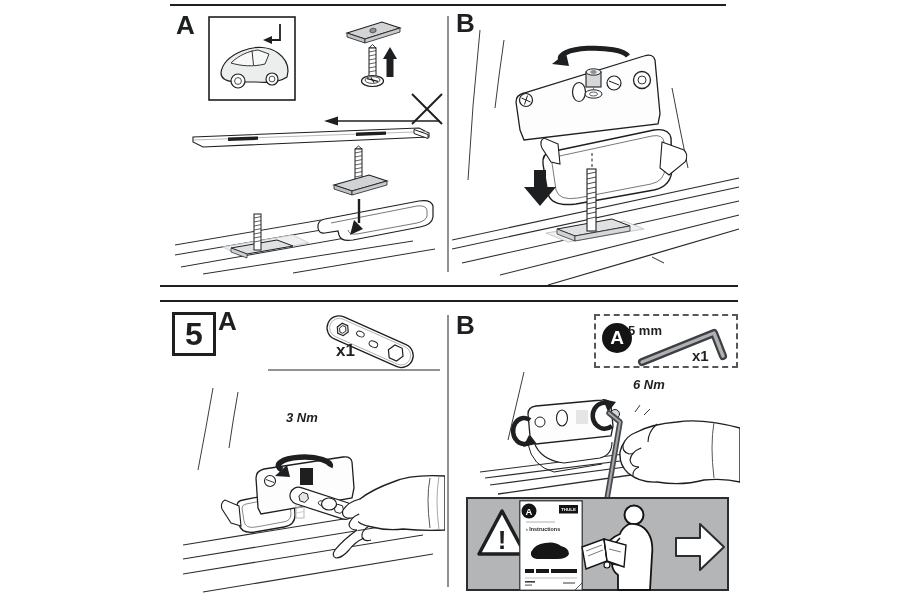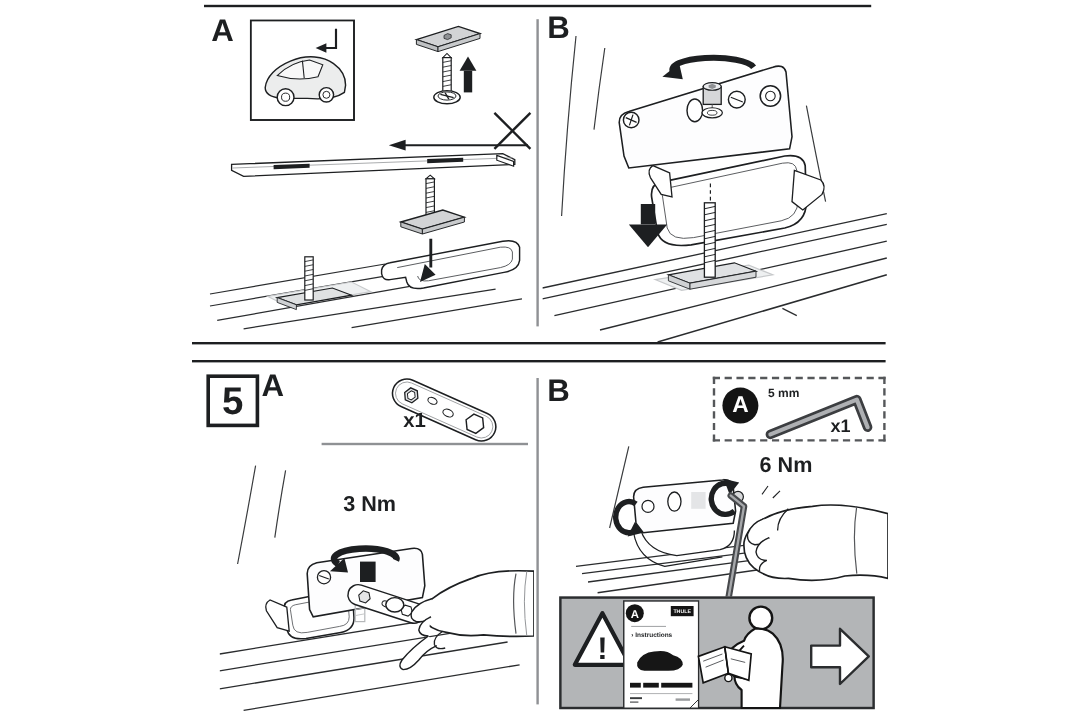--- a/index.html
+++ b/index.html
@@ -1,21 +1,21 @@
 <!DOCTYPE html>
 <html><head>
 <meta charset="utf-8">
 <style>
   html,body{margin:0;padding:0;background:#fff;}
   .canvas{position:relative;width:900px;height:600px;background:#fff;overflow:hidden;
           font-family:"Liberation Sans",sans-serif;color:#1d1f21;}
   .abs{position:absolute;}
   .lbl{position:absolute;font-weight:bold;color:#1d1f21;white-space:nowrap;}
   .panel-letter{font-size:26px;}
-  .torque{font-size:18px;}
+  .torque{font-size:13px;font-style:italic;}
   .hrule{position:absolute;background:#1d1f21;height:2px;}
   .vdiv{position:absolute;background:#8f9194;width:2px;}
   .stepbox{position:absolute;left:172px;top:312px;width:38px;height:38px;border:3px solid #1d1f21;
            box-sizing:content-box;text-align:center;}
   .stepbox .num{font-size:32px;font-weight:bold;line-height:38px;}
   .toolbox{position:absolute;left:594px;top:314px;width:144px;height:54px;
            border:2px dashed #55575a;box-sizing:border-box;}
   .badge{position:absolute;width:30px;height:30px;border-radius:50%;background:#141414;color:#fff;
          font-weight:bold;font-size:19px;line-height:30px;text-align:center;}
   .notice{position:absolute;left:466px;top:497px;width:263px;height:94px;background:#b3b5b7;
@@ -274,21 +274,21 @@
   </svg>
 
   <div class="lbl torque" style="left:286px;top:410px;">3 Nm</div>
 
   <div class="vdiv" style="left:447px;top:315px;height:272px;"></div>
 
   <div class="lbl panel-letter" style="left:456px;top:310px;">B</div>
 
   <div class="toolbox">
     <div class="badge" style="left:6px;top:7px;">A</div>
-    <div class="lbl" style="left:44px;top:7px;font-size:10px;">5 mm</div>
+    <div class="lbl" style="left:32px;top:7px;font-size:13px;">5 mm</div>
     <svg class="abs" style="left:34px;top:2px;" width="106" height="50" viewBox="0 0 106 50">
       <path d="M 12,44 L 84,15 L 93,38" fill="none" stroke="#3c3e41" stroke-width="8" stroke-linecap="round" stroke-linejoin="round"></path>
       <path d="M 12,44 L 84,15 L 93,38" fill="none" stroke="#aeb0b3" stroke-width="3.5" stroke-linecap="round" stroke-linejoin="round"></path>
     </svg>
     <div class="lbl" style="left:96px;top:31px;font-size:15px;">x1</div>
   </div>
 
   <div class="lbl torque" style="left:633px;top:377px;">6 Nm</div>
 
   <svg class="abs" style="left:452px;top:366px;" width="288" height="150" viewBox="0 0 288 150">

